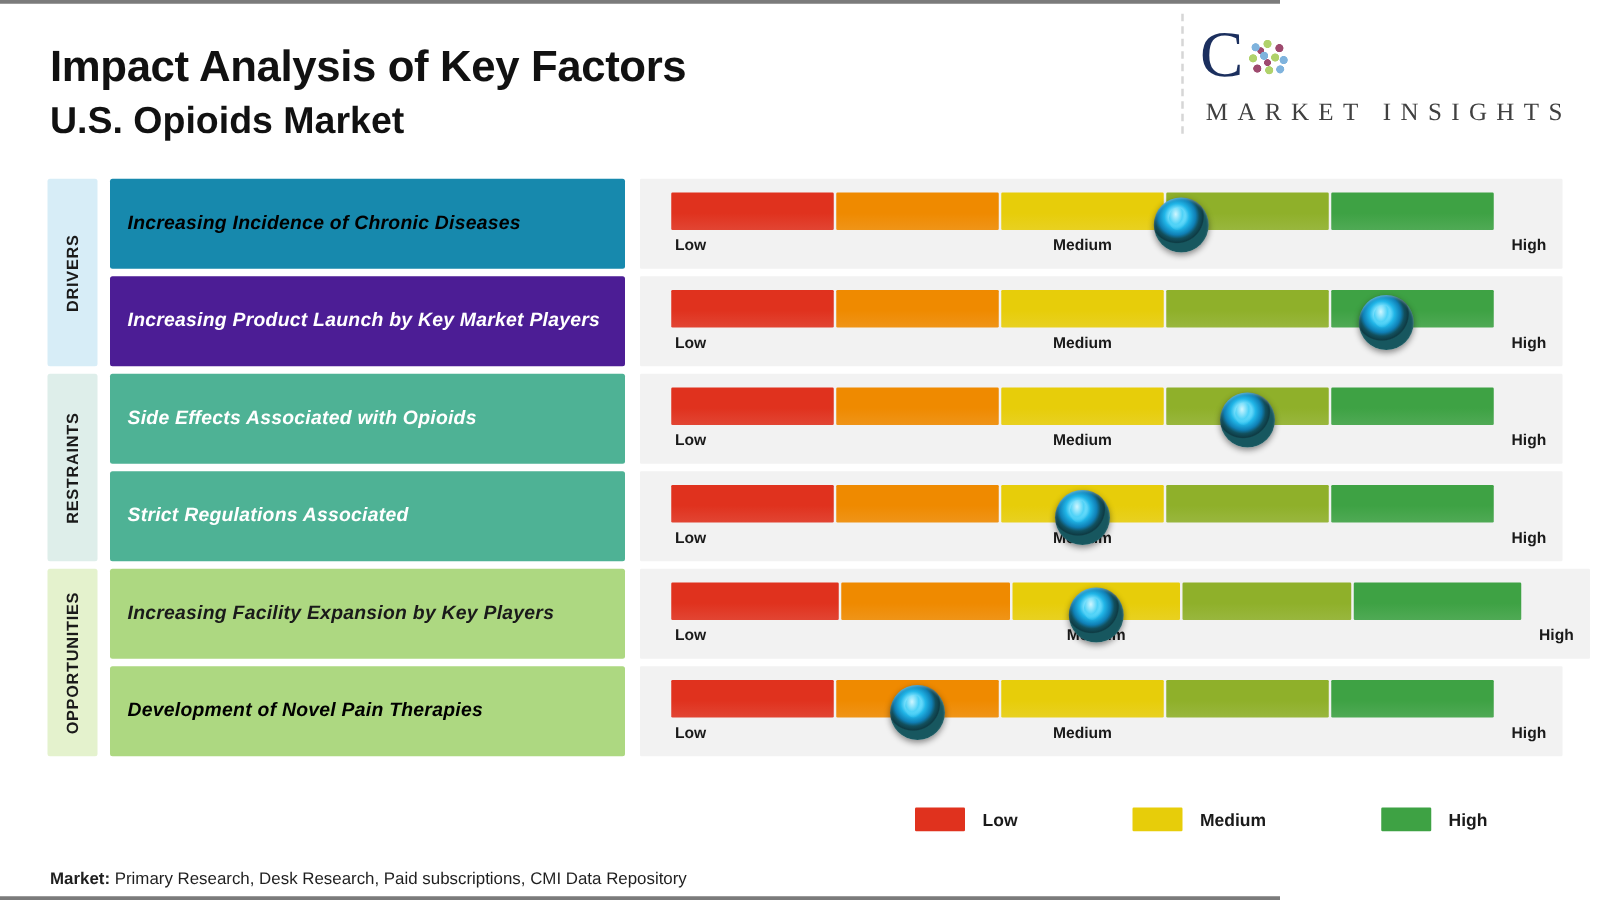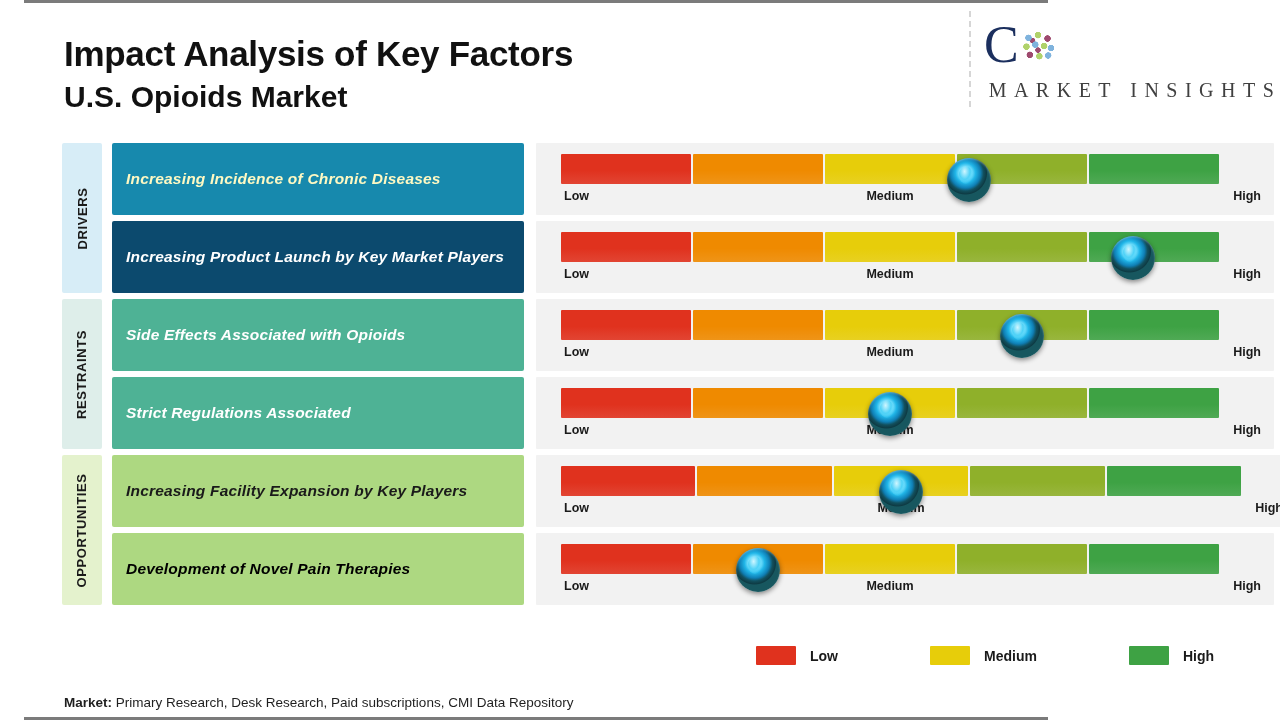--- a/index.html
+++ b/index.html
@@ -12,21 +12,20 @@
     font-family: "Liberation Sans", sans-serif;
   }
 
   #slide {
     position: relative;
     width: 1024px;
     height: 720px;
     background: #ffffff;
     border-top: 3px solid #7b7b7b;
     border-bottom: 3px solid #7b7b7b;
-    margin-left: 24px;
   }
 
   
   .header {
     position: absolute;
     left: 0; top: 0;
     width: 1280px;
     height: 132px;
   }
   .title-block {
@@ -295,40 +294,40 @@
   </div>
 
   <div class="matrix" id="matrix">
       <div class="group">
         <div class="cat-tab" style="background: rgb(215, 237, 247);">
           <span>DRIVERS</span>
         </div>
         <div class="group-rows">
           <div class="row">
             <div class="factor" style="background: rgb(23, 137, 173);">
-              <div class="factor-text" style="color: #fef9c3;">Increasing Incidence of Chronic Diseases</div>
+              <div class="factor-text" style="color: #000000;">Increasing Incidence of Chronic Diseases</div>
             </div>
             <div class="gauge-wrap">
               <div class="gauge-track">
                 <div class="seg" style="background: linear-gradient(rgb(224, 50, 30) 0%, rgb(224, 50, 30) 55%, rgba(224, 50, 30, 0.9) 100%);"></div>
                 <div class="seg" style="background: linear-gradient(rgb(239, 138, 0) 0%, rgb(239, 138, 0) 55%, rgba(239, 138, 0, 0.9) 100%);"></div>
                 <div class="seg" style="background: linear-gradient(rgb(231, 205, 10) 0%, rgb(231, 205, 10) 55%, rgba(231, 205, 10, 0.9) 100%);"></div>
                 <div class="seg" style="background: linear-gradient(rgb(143, 176, 42) 0%, rgb(143, 176, 42) 55%, rgba(143, 176, 42, 0.9) 100%);"></div>
                 <div class="seg" style="background: linear-gradient(rgb(62, 162, 68) 0%, rgb(62, 162, 68) 55%, rgba(62, 162, 68, 0.9) 100%);"></div>
                 <div class="marker" style="left: 62%;"></div>
               </div>
               <div class="scale-labels">
                 <span class="lbl-low">Low</span>
                 <span class="lbl-med">Medium</span>
                 <span class="lbl-high">High</span>
               </div>
             </div>
           </div>
           <div class="row">
-            <div class="factor" style="background: #0c4a6e;">
+            <div class="factor" style="background: #4c1d95;">
               <div class="factor-text" style="color: rgb(255, 255, 255);">Increasing Product Launch by Key Market Players</div>
             </div>
             <div class="gauge-wrap">
               <div class="gauge-track">
                 <div class="seg" style="background: linear-gradient(rgb(224, 50, 30) 0%, rgb(224, 50, 30) 55%, rgba(224, 50, 30, 0.9) 100%);"></div>
                 <div class="seg" style="background: linear-gradient(rgb(239, 138, 0) 0%, rgb(239, 138, 0) 55%, rgba(239, 138, 0, 0.9) 100%);"></div>
                 <div class="seg" style="background: linear-gradient(rgb(231, 205, 10) 0%, rgb(231, 205, 10) 55%, rgba(231, 205, 10, 0.9) 100%);"></div>
                 <div class="seg" style="background: linear-gradient(rgb(143, 176, 42) 0%, rgb(143, 176, 42) 55%, rgba(143, 176, 42, 0.9) 100%);"></div>
                 <div class="seg" style="background: linear-gradient(rgb(62, 162, 68) 0%, rgb(62, 162, 68) 55%, rgba(62, 162, 68, 0.9) 100%);"></div>
                 <div class="marker" style="left: 87%;"></div>

